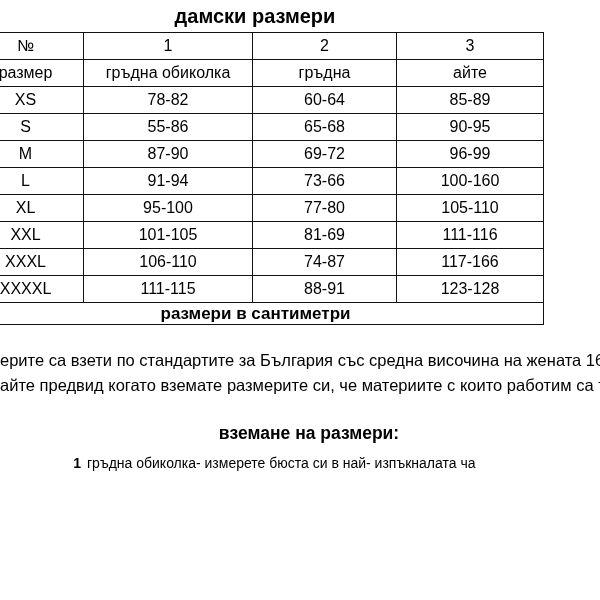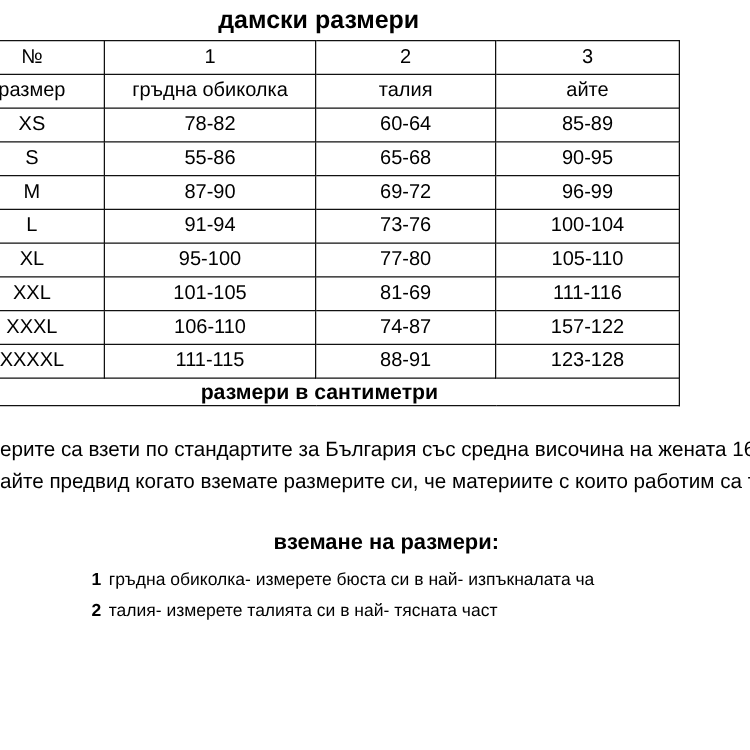--- a/index.html
+++ b/index.html
@@ -89,21 +89,21 @@
   <tbody>
       <tr>
     <td>№</td>
     <td>1</td>
     <td>2</td>
     <td>3</td>
   </tr>
   <tr>
     <td>размер</td>
     <td>гръдна обиколка</td>
-    <td>талия</td>
+    <td>гръдна</td>
     <td>айте</td>
   </tr>
   <tr>
     <td>XS</td>
     <td>78-82</td>
     <td>60-64</td>
     <td>85-89</td>
   </tr>
   <tr>
     <td>S</td>
@@ -113,40 +113,40 @@
   </tr>
   <tr>
     <td>M</td>
     <td>87-90</td>
     <td>69-72</td>
     <td>96-99</td>
   </tr>
   <tr>
     <td>L</td>
     <td>91-94</td>
-    <td>73-76</td>
-    <td>100-104</td>
+    <td>73-66</td>
+    <td>100-160</td>
   </tr>
   <tr>
     <td>XL</td>
     <td>95-100</td>
     <td>77-80</td>
     <td>105-110</td>
   </tr>
   <tr>
     <td>XXL</td>
     <td>101-105</td>
     <td>81-69</td>
     <td>111-116</td>
   </tr>
   <tr>
     <td>XXXL</td>
     <td>106-110</td>
     <td>74-87</td>
-    <td>157-122</td>
+    <td>117-166</td>
   </tr>
   <tr>
     <td>XXXXL</td>
     <td>111-115</td>
     <td>88-91</td>
     <td>123-128</td>
   </tr>
   <tr>
     <td class="footer-cell" colspan="4">размери в сантиметри</td>
   </tr>
@@ -157,16 +157,13 @@
   <div class="note-line">ерите са взети по стандартите за България със средна височина на жената 163 см</div>
   <div class="note-line">айте предвид когато вземате размерите си, че материите с които работим са трико</div>
 </div>
 
 <div class="measuring-heading">вземане на размери:</div>
 
 <div class="measuring-list">
   <div class="measuring-item">
     <span class="item-num">1</span><span>гръдна обиколка- измерете бюста си в най- изпъкналата ча</span>
   </div>
-  <div class="measuring-item">
-    <span class="item-num">2</span><span>талия- измерете талията си в най- тясната част</span>
-  </div>
 </div>
 
 </body></html>

